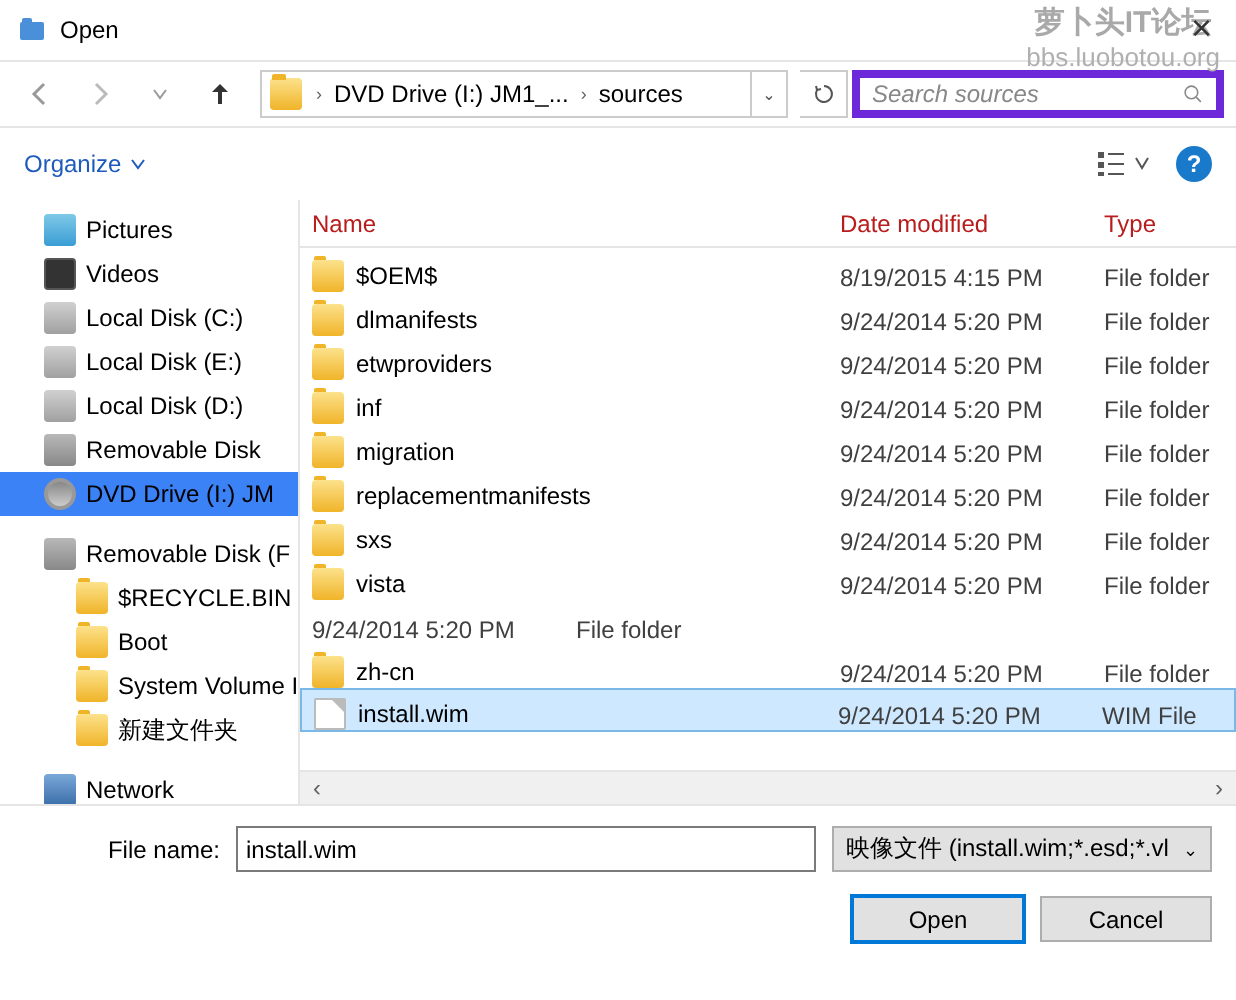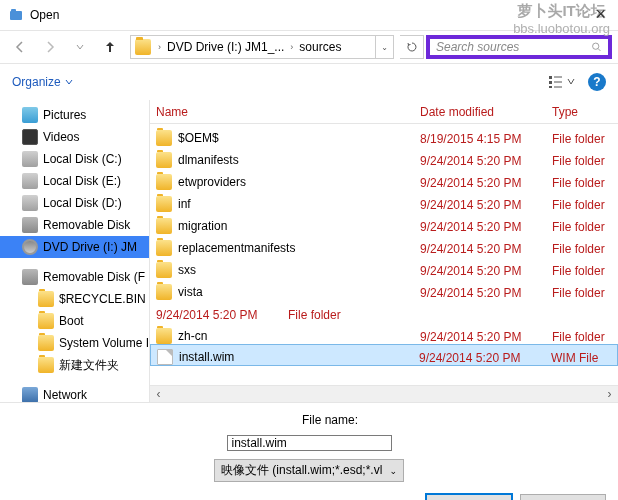--- a/index.html
+++ b/index.html
@@ -44,31 +44,31 @@
 .ticon.fld:before{content:"";position:absolute;top:-2px;left:1px;width:6px;height:2px;background:#f0b429;border-radius:1px 1px 0 0;}
 .ticon.net{background:linear-gradient(#7aa8d8,#3a6da8);border-radius:2px;}
 .filepane { flex:1; display:flex; flex-direction:column; overflow:hidden; }
 .fheader { display:flex; height:24px; border-bottom:1px solid #e5e5e5; color:#b91c1c; align-items:center; }
 .fheader div{padding:0 6px;}
 .col-n{flex:1.6;} .col-d{width:132px;} .col-t{width:72px;}
 .flist{overflow:auto;flex:1;}
 .frow{display:flex;height:22px;align-items:flex-end;}
 .frow.sel{background:#cde8ff;border:1px solid #7ab8e8;}
 .frow .col-n{display:flex;align-items:center;gap:6px;padding-left:6px;}
-.frow .col-d,.frow .col-t{padding:0 6px;color:#b91c1c;}
+.frow .col-d,.frow .col-t{padding:0 6px;color:#404040;}
 .ficon{width:16px;height:16px;flex:none;}
 .ficon.fld{background:linear-gradient(#fce28b,#f0b429);border-radius:2px;position:relative;}
 .ficon.fld:before{content:"";position:absolute;top:-2px;left:1px;width:6px;height:2px;background:#f0b429;border-radius:1px 1px 0 0;}
 .ficon.file{background:#fff;border:1px solid #bbb;border-radius:1px;position:relative;}
 .ficon.file:before{content:"";position:absolute;right:0;top:0;border:3px solid transparent;border-top-color:#bbb;border-right-color:#bbb;}
 .scrollh{height:17px;border-top:1px solid #e5e5e5;background:#f0f0f0;display:flex;align-items:center;}
 .scrollh .ar{width:17px;text-align:center;color:#606060;}
 .scrollh .track{flex:1;}
 .footer{border-top:1px solid #e5e5e5;padding:10px 12px;}
-.fnrow{display:flex;align-items:center;gap:8px;margin-bottom:12px;flex-direction:column;}
+.fnrow{display:flex;align-items:center;gap:8px;margin-bottom:12px;}
 .fnrow label{width:98px;text-align:right;}
 .fnrow input{flex:1;height:23px;border:1px solid #7a7a7a;padding:0 4px;}
 .filtersel{width:190px;height:23px;border:1px solid #adadad;background:#e1e1e1;display:flex;align-items:center;padding:0 6px;}
 .filtersel span:first-child{flex:1;white-space:nowrap;overflow:hidden;}
 .btnrow{display:flex;justify-content:flex-end;gap:8px;}
 .btnrow button{min-width:86px;height:23px;border:1px solid #adadad;background:#e1e1e1;}
 .btnrow button.primary{border:1px solid #0078d7;outline:1px solid #0078d7;}
 svg{display:block;}
 </style>
 </head>

